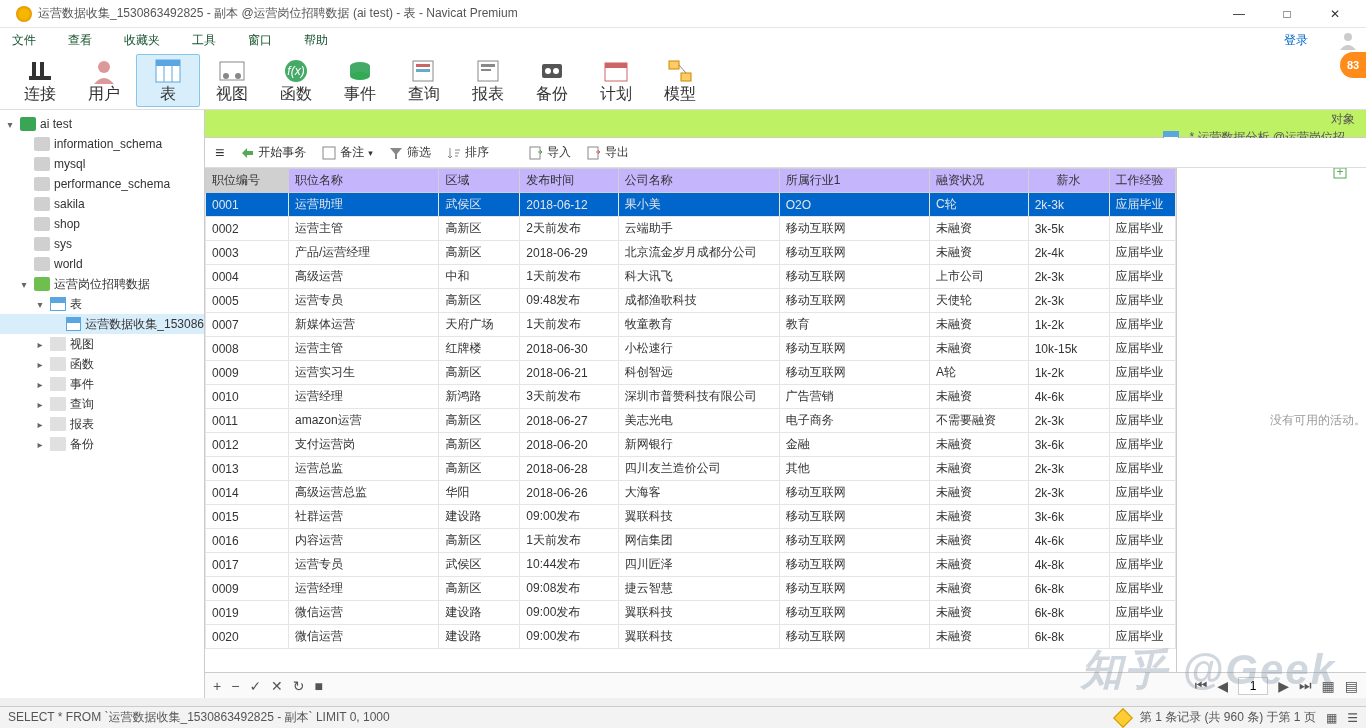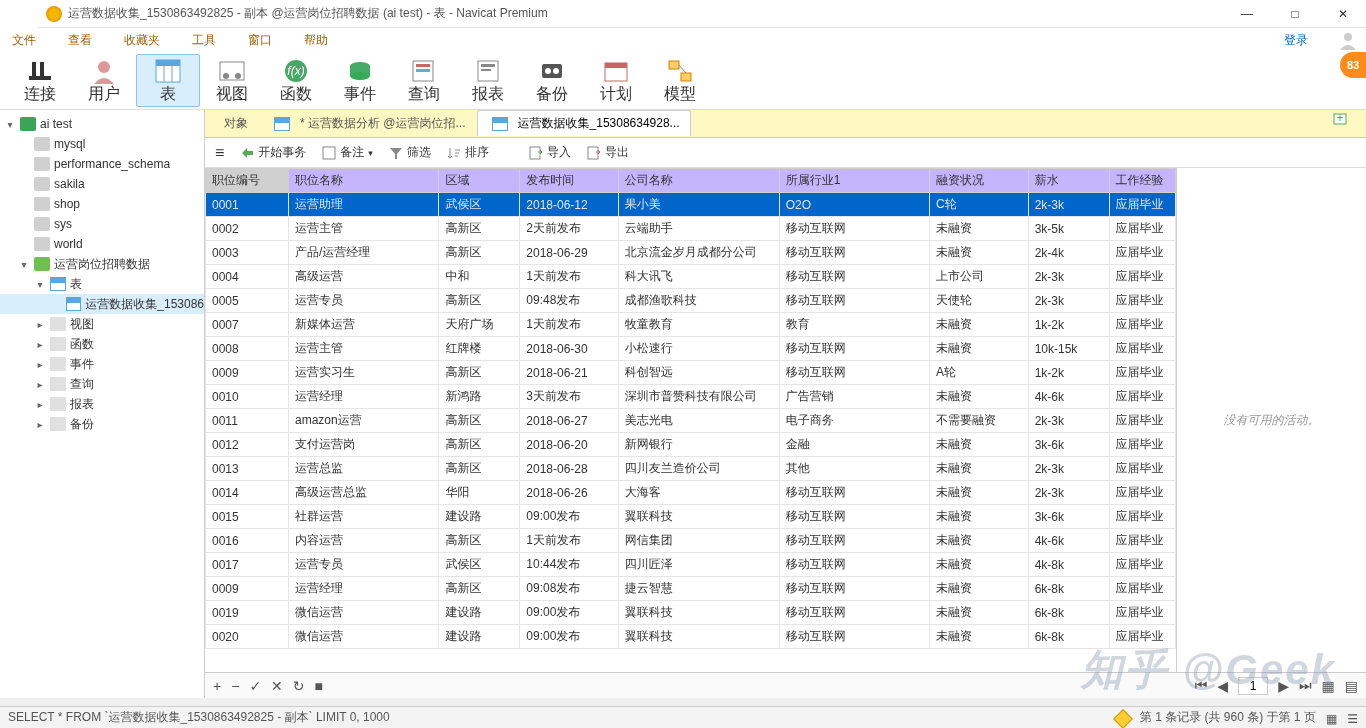--- a/index.html
+++ b/index.html
@@ -1,64 +1,64 @@
 <!DOCTYPE html>
 <html><head>
 <meta charset="utf-8">
 <style>
 *{box-sizing:border-box;margin:0;padding:0;font-family:"Microsoft YaHei","Segoe UI",Arial,sans-serif;font-size:12px;}
 body{background:#fff;color:#333;overflow:hidden;width:1366px;height:728px;position:relative;}
-.titlebar{height:28px;background:#fff;display:flex;align-items:center;padding:0 8px;border-bottom:1px solid #e5e5e5;margin-left:38px;}
+.titlebar{height:28px;background:#fff;display:flex;align-items:center;padding:0 16px;border-bottom:1px solid #e5e5e5;}
 .titlebar-icon{width:16px;height:16px;margin-right:6px;background:radial-gradient(circle,#f5b800 40%,#e89500 70%);border-radius:50%;}
 .titlebar-text{flex:1;color:#555;}
 .win-controls{display:flex;gap:18px;color:#333;font-size:14px;}
 .win-btn{width:30px;text-align:center;cursor:pointer;}
 .menubar{height:24px;display:flex;align-items:center;padding:0 8px;gap:24px;background:#fff;}
-.menu-item{padding:2px 4px;color:#a16207;cursor:pointer;}
+.menu-item{padding:2px 4px;color:#14532d;cursor:pointer;}
 .login-link{margin-left:auto;color:#0066cc;cursor:pointer;}
 .badge-bubble{position:absolute;right:0;top:52px;width:26px;height:26px;background:#ff8c1a;color:#fff;border-radius:50% 0 0 50%;display:flex;align-items:center;justify-content:center;font-size:11px;font-weight:bold;}
 .toolbar{height:58px;background:#fff;display:flex;align-items:stretch;padding:2px 8px;border-bottom:1px solid #ddd;}
 .tool-btn{display:flex;flex-direction:column;align-items:center;justify-content:center;width:64px;cursor:pointer;gap:0;padding-top:2px;}
 .tool-btn.active{background:#d9eefb;border:1px solid #87c5ec;border-radius:2px;}
 .tool-icon{width:28px;height:26px;}
 .tool-label{font-size:16px;color:#333;}
 .main{display:flex;height:588px;}
 .sidebar{width:205px;border-right:1px solid #ccc;overflow:auto;background:#fff;padding-top:4px;}
 .tree-row{display:flex;align-items:center;height:20px;padding-left:4px;cursor:pointer;white-space:nowrap;}
 .tree-row.selected{background:#d9eefb;}
 .indent1{padding-left:18px;}.indent2{padding-left:34px;}.indent3{padding-left:50px;}
 .caret{width:12px;text-align:center;color:#666;font-size:10px;}
 .node-icon{width:16px;height:14px;margin:0 4px;display:inline-block;}
 .db-icon{background:#3aa655;border-radius:2px;}
 .schema-icon{background:#d0d0d0;border-radius:2px;}
 .schema-icon.green{background:#6fbf4f;}
 .folder-icon{background:#e0e0e0;border-radius:1px;position:relative;}
 .table-ico{background:linear-gradient(to bottom,#5aa6e0 40%,#fff 40%);border:1px solid #5aa6e0;}
 .content{flex:1;display:flex;flex-direction:column;min-width:0;}
-.tab-strip{height:28px;display:flex;align-items:flex-start;border-bottom:1px solid #ccc;background:#fef9c3;padding-left:8px;}
+.tab-strip{height:28px;display:flex;align-items:flex-end;border-bottom:1px solid #ccc;background:#bef264;padding-left:8px;flex-direction:column;}
 .tab{height:26px;display:flex;align-items:center;padding:0 10px;gap:6px;cursor:pointer;color:#555;border:1px solid transparent;border-bottom:none;}
 .tab.active{background:#fff;border-color:#ccc;border-radius:3px 3px 0 0;color:#000;}
 .tab-add{margin-left:auto;width:28px;text-align:center;color:#2d8c2d;font-size:16px;margin-right:6px;}
 .action-bar{height:30px;display:flex;align-items:center;gap:16px;padding:0 10px;border-bottom:1px solid #ddd;background:#fff;}
 .action-btn{display:flex;align-items:center;gap:4px;cursor:pointer;color:#333;}
 .action-ico{width:14px;height:14px;}
 .grid-wrap{flex:1;overflow:auto;position:relative;}
 table{border-collapse:collapse;width:100%;}
 th{background:#c4b5fd;border:1px solid #d0d0d0;text-align:left;padding:3px 6px;font-weight:normal;color:#333;position:sticky;top:0;}
 th.sel{background:#d0d0d0;}
 td{border:1px solid #e5e5e5;border-top:none;padding:3px 6px;color:#333;white-space:nowrap;}
 tr.row-sel td{background:#0066cc;color:#e5e5e5;}
 tr.row-sel td:first-child{position:relative;}
-.col-id{width:80px;}.col-name{width:145px;}.col-area{width:78px;}.col-date{width:95px;}.col-comp{width:155px;}.col-ind{width:145px;}.col-fund{width:95px;}.col-sal{width:78px;}.col-exp{width:64px;margin-left:9px;}
-.right-panel{width:190px;border-left:1px solid #ccc;display:flex;align-items:center;justify-content:center;color:#999;font-style:italic;}
+.col-id{width:80px;}.col-name{width:145px;}.col-area{width:78px;}.col-date{width:95px;}.col-comp{width:155px;}.col-ind{width:145px;}.col-fund{width:95px;}.col-sal{width:78px;text-align:center;}.col-exp{width:64px;margin-left:9px;}
+.right-panel{width:190px;border-left:1px solid #ccc;display:flex;align-items:center;justify-content:flex-end;color:#999;}
 .grid-footer{height:26px;border-top:1px solid #ccc;display:flex;align-items:center;padding:0 8px;background:#fafafa;gap:10px;}
 .foot-btn{cursor:pointer;color:#555;font-size:14px;}
 .page-input{width:30px;height:18px;border:1px solid #ccc;text-align:center;}
 .status-bar{height:22px;border-top:1px solid #ccc;background:#f3f3f3;display:flex;align-items:center;padding:0 8px;color:#555;}
-.status-right{margin-left:auto;display:flex;align-items:flex-end;gap:10px;}
+.status-right{margin-left:auto;display:flex;align-items:center;gap:10px;}
 .warn-ico{width:14px;height:14px;background:#ffcc33;border:1px solid #cc9900;transform:rotate(45deg);}
 .hscroll{height:8px;background:#f0f0f0;}
 .watermark{position:absolute;right:30px;bottom:30px;font-size:42px;color:rgba(120,140,160,0.35);font-style:italic;font-weight:700;pointer-events:none;letter-spacing:2px;}
 svg{display:block;}
 </style>
 </head>
 <body>
 
 <div class="titlebar">
   <span class="titlebar-icon"></span>
@@ -175,20 +175,25 @@
 </div>
 
 <div class="main">
   <div class="sidebar">
     <div class="tree-row">
         <span class="caret">▾</span>
         <span class="node-icon db-icon"></span>
         <span>ai test</span>
       </div>
     <div id="schema-list">
+        <div class="tree-row indent1">
+          <span class="caret"></span>
+          <span class="node-icon schema-icon"></span>
+          <span>information_schema</span>
+        </div>
         <div class="tree-row indent1">
           <span class="caret"></span>
           <span class="node-icon schema-icon"></span>
           <span>mysql</span>
         </div>
         <div class="tree-row indent1">
           <span class="caret"></span>
           <span class="node-icon schema-icon"></span>
           <span>performance_schema</span>
         </div>

